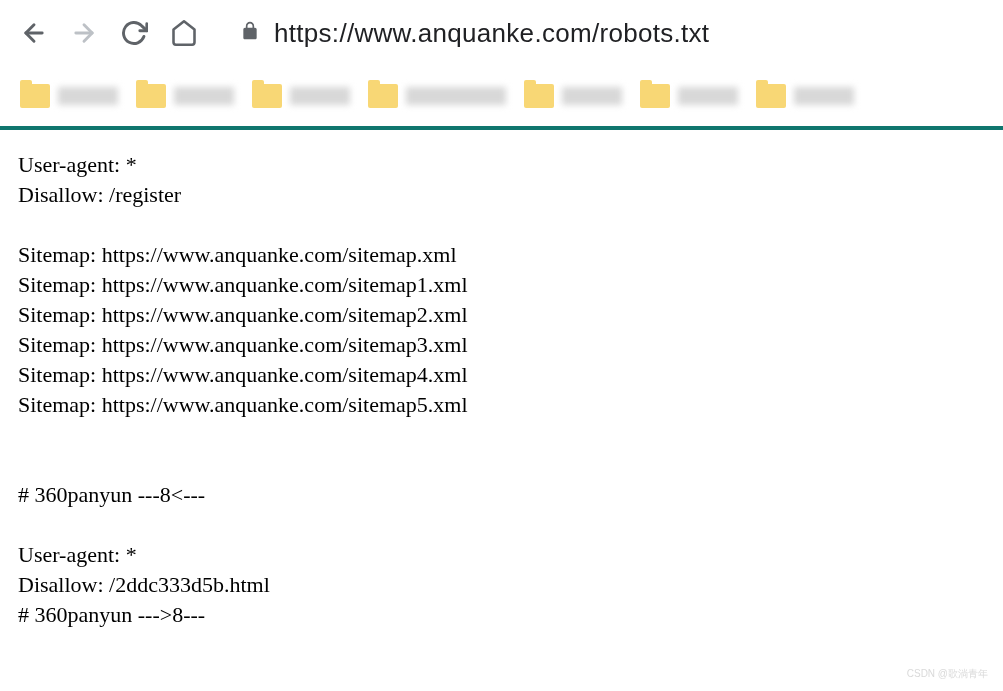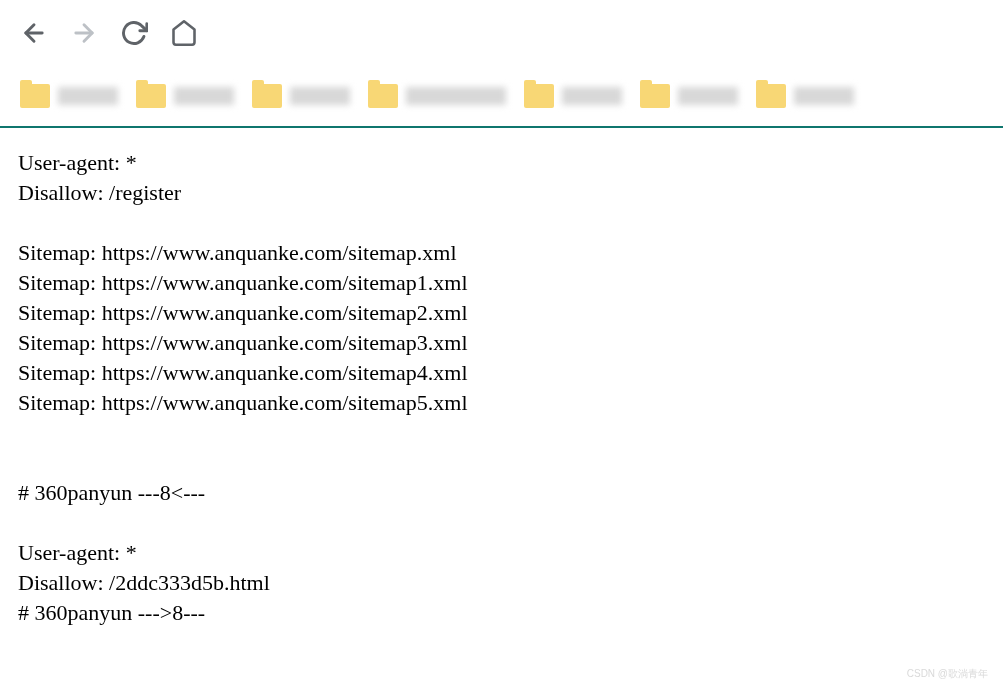--- a/index.html
+++ b/index.html
@@ -75,21 +75,21 @@
       background: #f8d775;
       border-radius: 2px 2px 0 0;
     }
     .bookmark-label {
       width: 60px;
       height: 18px;
       background: #d8d8d8;
       filter: blur(3px);
     }
     .content-area {
-      border-top: 2px solid #0f766e;
+      border-top: 4px solid #0f766e;
       padding: 20px 18px;
       font-family: 'SimSun', 'NSimSun', serif;
       font-size: 22px;
       line-height: 30px;
       color: #000;
       white-space: pre;
     }
     .watermark {
       position: absolute;
       bottom: 10px;
@@ -119,20 +119,28 @@
   <div class="nav-icon">
     <svg width="28" height="28" viewBox="0 0 24 24" fill="none" stroke="currentColor" stroke-width="2.5" stroke-linecap="round" stroke-linejoin="round">
       <polyline points="23 4 23 10 17 10"></polyline>
       <path d="M20.49 15a9 9 0 1 1-2.12-9.36L23 10"></path>
     </svg>
   </div>
   <div class="nav-icon">
     <svg width="28" height="28" viewBox="0 0 24 24" fill="none" stroke="currentColor" stroke-width="2.2" stroke-linecap="round" stroke-linejoin="round">
       <path d="M3 9l9-7 9 7v11a2 2 0 0 1-2 2H5a2 2 0 0 1-2-2z"></path>
     </svg>
+  </div>
+  <div class="address-bar">
+    <div class="lock-icon">
+      <svg width="20" height="22" viewBox="0 0 24 24" fill="currentColor">
+        <path d="M18 8h-1V6c0-2.76-2.24-5-5-5S7 3.24 7 6v2H6c-1.1 0-2 .9-2 2v10c0 1.1.9 2 2 2h12c1.1 0 2-.9 2-2V10c0-1.1-.9-2-2-2zM9 6c0-1.66 1.34-3 3-3s3 1.34 3 3v2H9V6z"></path>
+      </svg>
+    </div>
+    <span class="url">https://www.anquanke.com/robots.txt</span>
   </div>
 </div>
 
 <div class="bookmarks-bar">
   <div class="bookmark-item">
     <div class="folder-icon"></div>
     <div class="bookmark-label"></div>
   </div>
   <div class="bookmark-item">
     <div class="folder-icon"></div>

